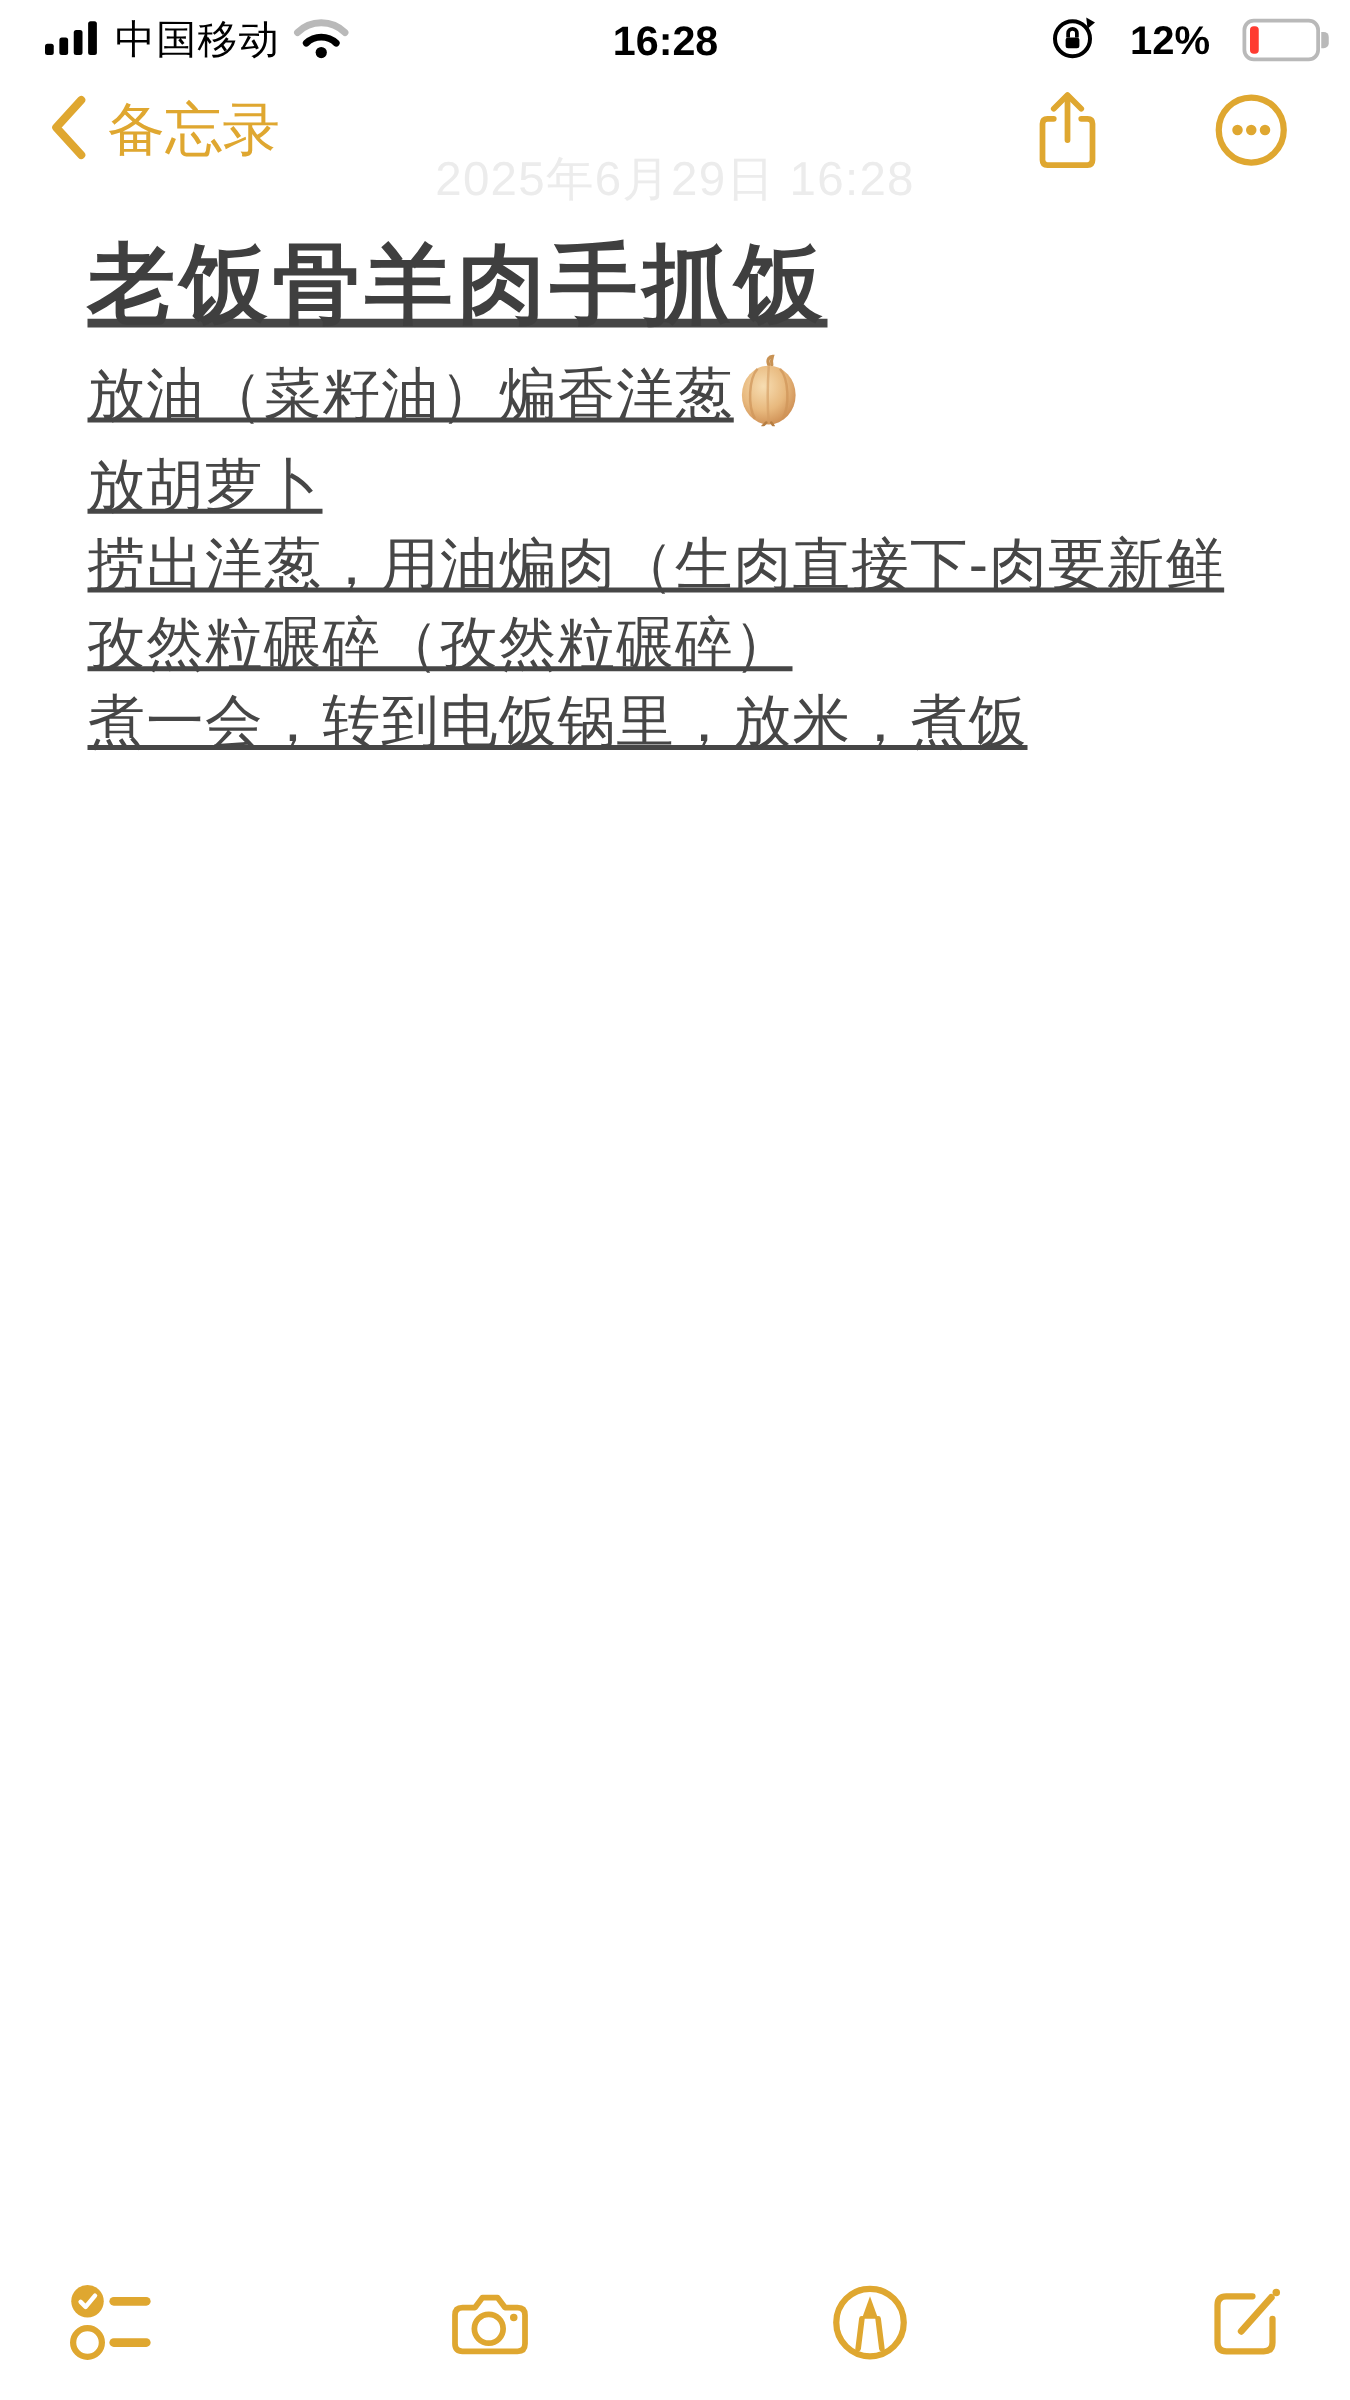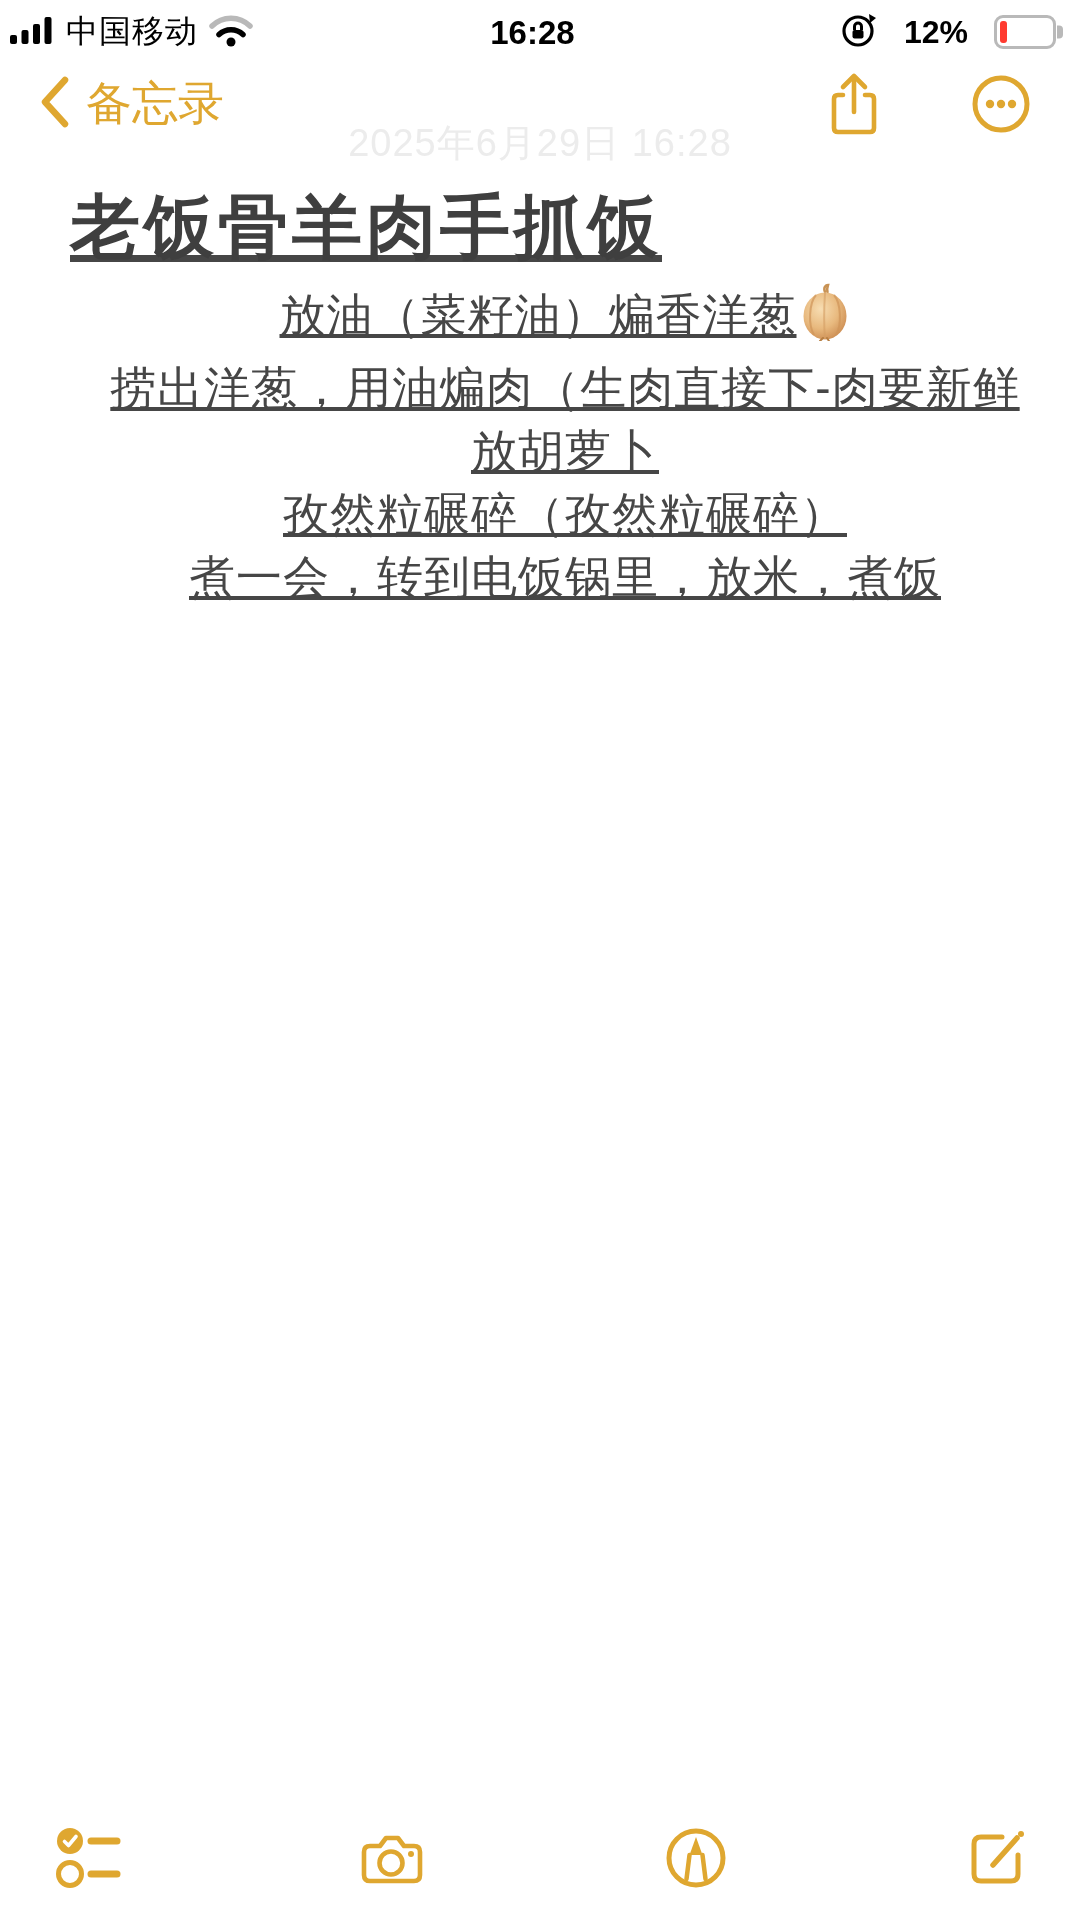--- a/index.html
+++ b/index.html
@@ -9,21 +9,21 @@
     position: relative;
     overflow: hidden;
     font-family: "Liberation Sans", sans-serif;
     -webkit-font-smoothing: antialiased;
   }
 
   
   .status-bar {
     position: absolute; top: 0; left: 0; right: 0; height: 54px;
     display: flex; align-items: center;
-    padding: 10px 16px 0 10px;
+    padding: 10px 16px 0 36px;
     box-sizing: border-box;
     color: #000;
   }
   .sb-left { display: flex; align-items: center; gap: 10px; }
   .carrier { font-size: 32px; font-weight: 500; letter-spacing: 1px; }
   .sb-time {
     position: absolute; left: 49.3%; top: 14px; transform: translateX(-50%);
     font-size: 33px; font-weight: 700;
   }
   .sb-right { margin-left: auto; display: flex; align-items: center; gap: 26px; }
@@ -61,21 +61,20 @@
     text-decoration: underline;
   }
   .note-title {
     font-size: 70px; font-weight: 800; letter-spacing: 4px;
     color: #3f3f3f; line-height: 1.18;
     margin: 0 0 14px 0;
   }
   .note-line {
     font-size: 46px; line-height: 63px; letter-spacing: 1px;
     white-space: nowrap;
-    text-align: center;
   }
   .inline-emoji { display: inline-block; vertical-align: -10px; margin-left: 2px; }
 
   
   .toolbar {
     position: absolute; left: 0; right: 0; bottom: 14px; height: 96px;
     display: flex; align-items: center; justify-content: space-between;
     padding: 0 52px 0 55px; box-sizing: border-box;
   }
   .tool-button { background: none; border: none; padding: 0; cursor: pointer; line-height: 0; }
@@ -169,22 +168,22 @@
         </radialGradient>
       </defs>
       <path d="M26 9 C24 4 27 2 29 2 C28 5 28 7 28.5 9" fill="none" stroke="#C89254" stroke-width="2.5" stroke-linecap="round"></path>
       <ellipse cx="26" cy="33" rx="21.5" ry="23.5" fill="url(#onionGrad)"></ellipse>
       <path d="M17 12 C10 20 9 42 15 52" fill="none" stroke="#CE9459" stroke-width="2" opacity="0.7"></path>
       <path d="M35 12 C42 20 43 42 37 52" fill="none" stroke="#CE9459" stroke-width="2" opacity="0.7"></path>
       <path d="M26 10 C25 25 25 43 26 56" fill="none" stroke="#D39C62" stroke-width="2" opacity="0.6"></path>
       <path d="M24 55 L21 58 M28 55 L30 58" stroke="#B67E42" stroke-width="2" stroke-linecap="round"></path>
     </svg>
   </span></div>
+  <div class="note-line">放胡萝卜</div>
   <div class="note-line">捞出洋葱，用油煸肉（生肉直接下-肉要新鲜</div>
-  <div class="note-line">放胡萝卜</div>
   <div class="note-line">孜然粒碾碎（孜然粒碾碎）</div>
   <div class="note-line">煮一会，转到电饭锅里，放米，煮饭</div>
 </div>
 
 <div class="toolbar">
   <button class="tool-button">
     <span>
       <svg width="66" height="64" viewBox="0 0 66 64">
         <circle cx="15" cy="15" r="13" fill="#DFA730"></circle>
         <path d="M9.5 15.5 L13.5 19.5 L21 10.5" fill="none" stroke="#fff" stroke-width="3.6" stroke-linecap="round" stroke-linejoin="round"></path>

